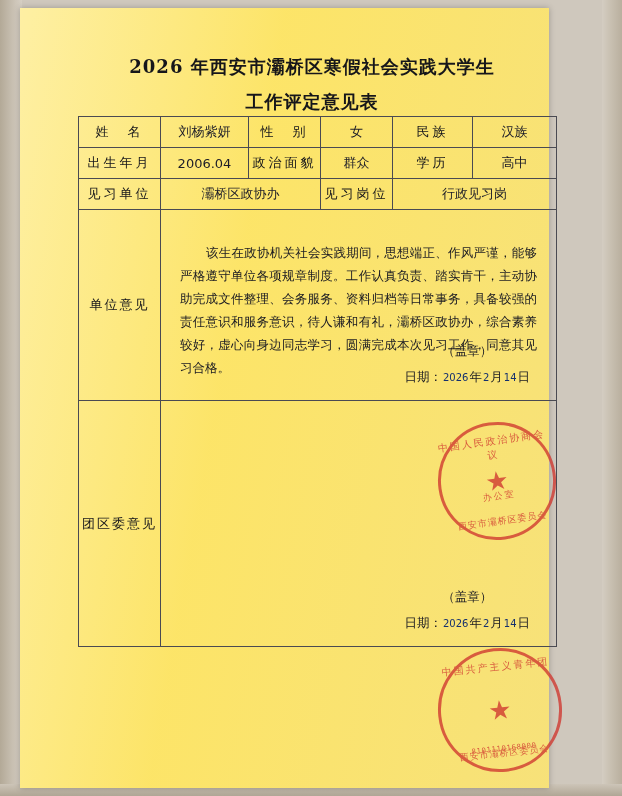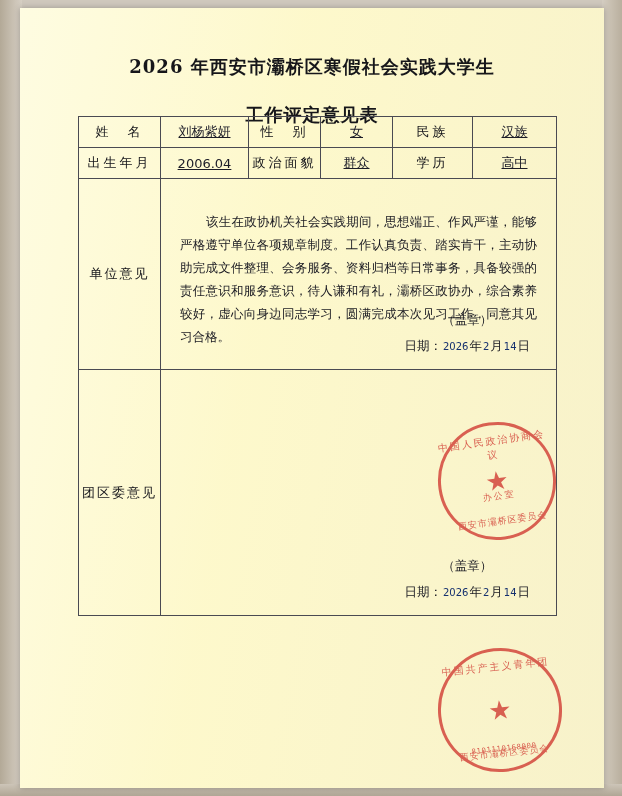--- a/index.html
+++ b/index.html
@@ -12,23 +12,23 @@
     background: #cfc8bd;
     font-family: "DejaVu Sans", "Liberation Sans", sans-serif;
     overflow: hidden;
     position: relative;
   }
   
   #paper {
     position: absolute;
     left: 20px;
     top: 8px;
-    width: 584px;
+    width: 529px;
     height: 780px;
-    background: #fef9c3;
+    background: #fde047;
     box-shadow: 0 0 6px rgba(0,0,0,0.25);
   }
   #paper::before {
     content: "";
     position: absolute;
     left: 0; top: 0; right: 0; bottom: 0;
     background: linear-gradient(100deg, rgba(255,255,255,0.5) 0%, rgba(250,246,238,0.2) 40%, rgba(235,228,216,0.35) 100%);
     pointer-events: none;
   }
   
@@ -39,21 +39,21 @@
     width: 584px;
     text-align: center;
     font-family: "DejaVu Serif", "Liberation Serif", serif;
     font-weight: bold;
     font-size: 18px;
     color: #16161a;
     letter-spacing: 1px;
     line-height: 1.9;
   }
   .title-line2 {
-    margin-top: 14px;
+    margin-top: 1px;
   }
 
   
   table.form {
     position: absolute;
     left: 58px;
     top: 108px;
     width: 478px;
     border-collapse: collapse;
     table-layout: fixed;
@@ -69,21 +69,20 @@
     padding: 0 3px;
   }
   td.lbl {
     letter-spacing: 3px;
     white-space: nowrap;
   }
   td.val-hand {
     font-family: "DejaVu Sans", "Liberation Sans", sans-serif;
     font-size: 13.5px;
     color: #1c1c28;
-    text-decoration: underline;
   }
   td.tall-lbl {
     letter-spacing: 2px;
   }
 
   
   td.opinion-body {
     text-align: left;
     vertical-align: top;
     position: relative;
@@ -229,20 +228,26 @@
       </tr>
       <tr>
         <td class="lbl">出生年月</td>
         <td class="val-hand">2006.04</td>
         <td class="lbl">政治面貌</td>
         <td class="val-hand">群众</td>
         <td class="lbl">学历</td>
         <td class="val-hand">高中</td>
       </tr>
       <tr>
+        <td class="lbl">见习单位</td>
+        <td class="val-hand" colspan="2">灞桥区政协办</td>
+        <td class="lbl">见习岗位</td>
+        <td class="val-hand" colspan="2">行政见习岗</td>
+      </tr>
+      <tr>
         <td class="tall-lbl" style="height:190px">单位意见</td>
         <td class="opinion-body" colspan="5" style="height:190px">
           <div class="opinion-text">该生在政协机关社会实践期间，思想端正、作风严谨，能够严格遵守单位各项规章制度。工作认真负责、踏实肯干，主动协助完成文件整理、会务服务、资料归档等日常事务，具备较强的责任意识和服务意识，待人谦和有礼，灞桥区政协办，综合素养较好，虚心向身边同志学习，圆满完成本次见习工作，同意其见习合格。</div>
           <div class="sign-block">
             <div>（盖章）</div>
             <div class="date-row">
               <span>日期：</span><span class="hand">2026</span><span>年</span><span class="hand">2</span><span>月</span><span class="hand">14</span><span>日</span>
             </div>
           </div>
         </td>

